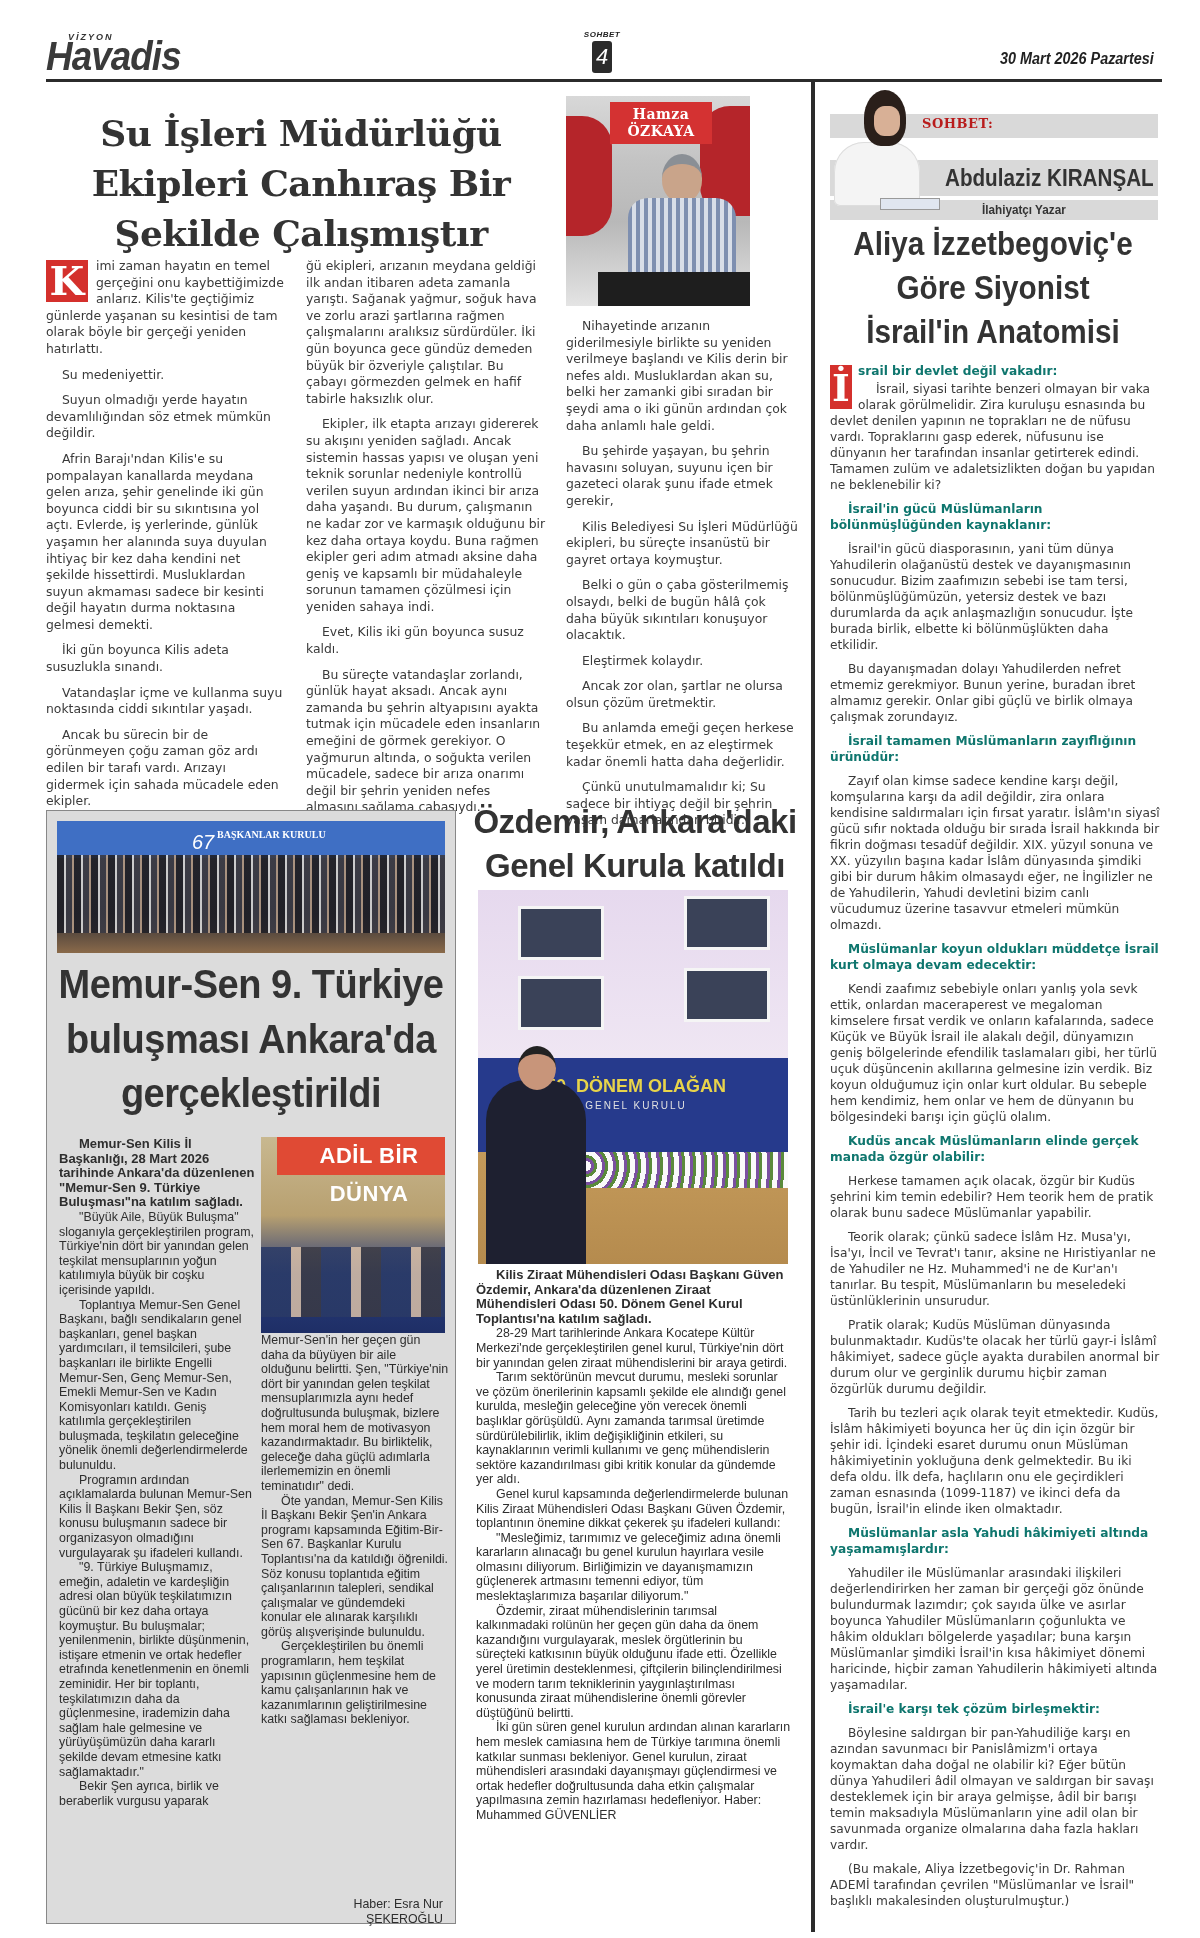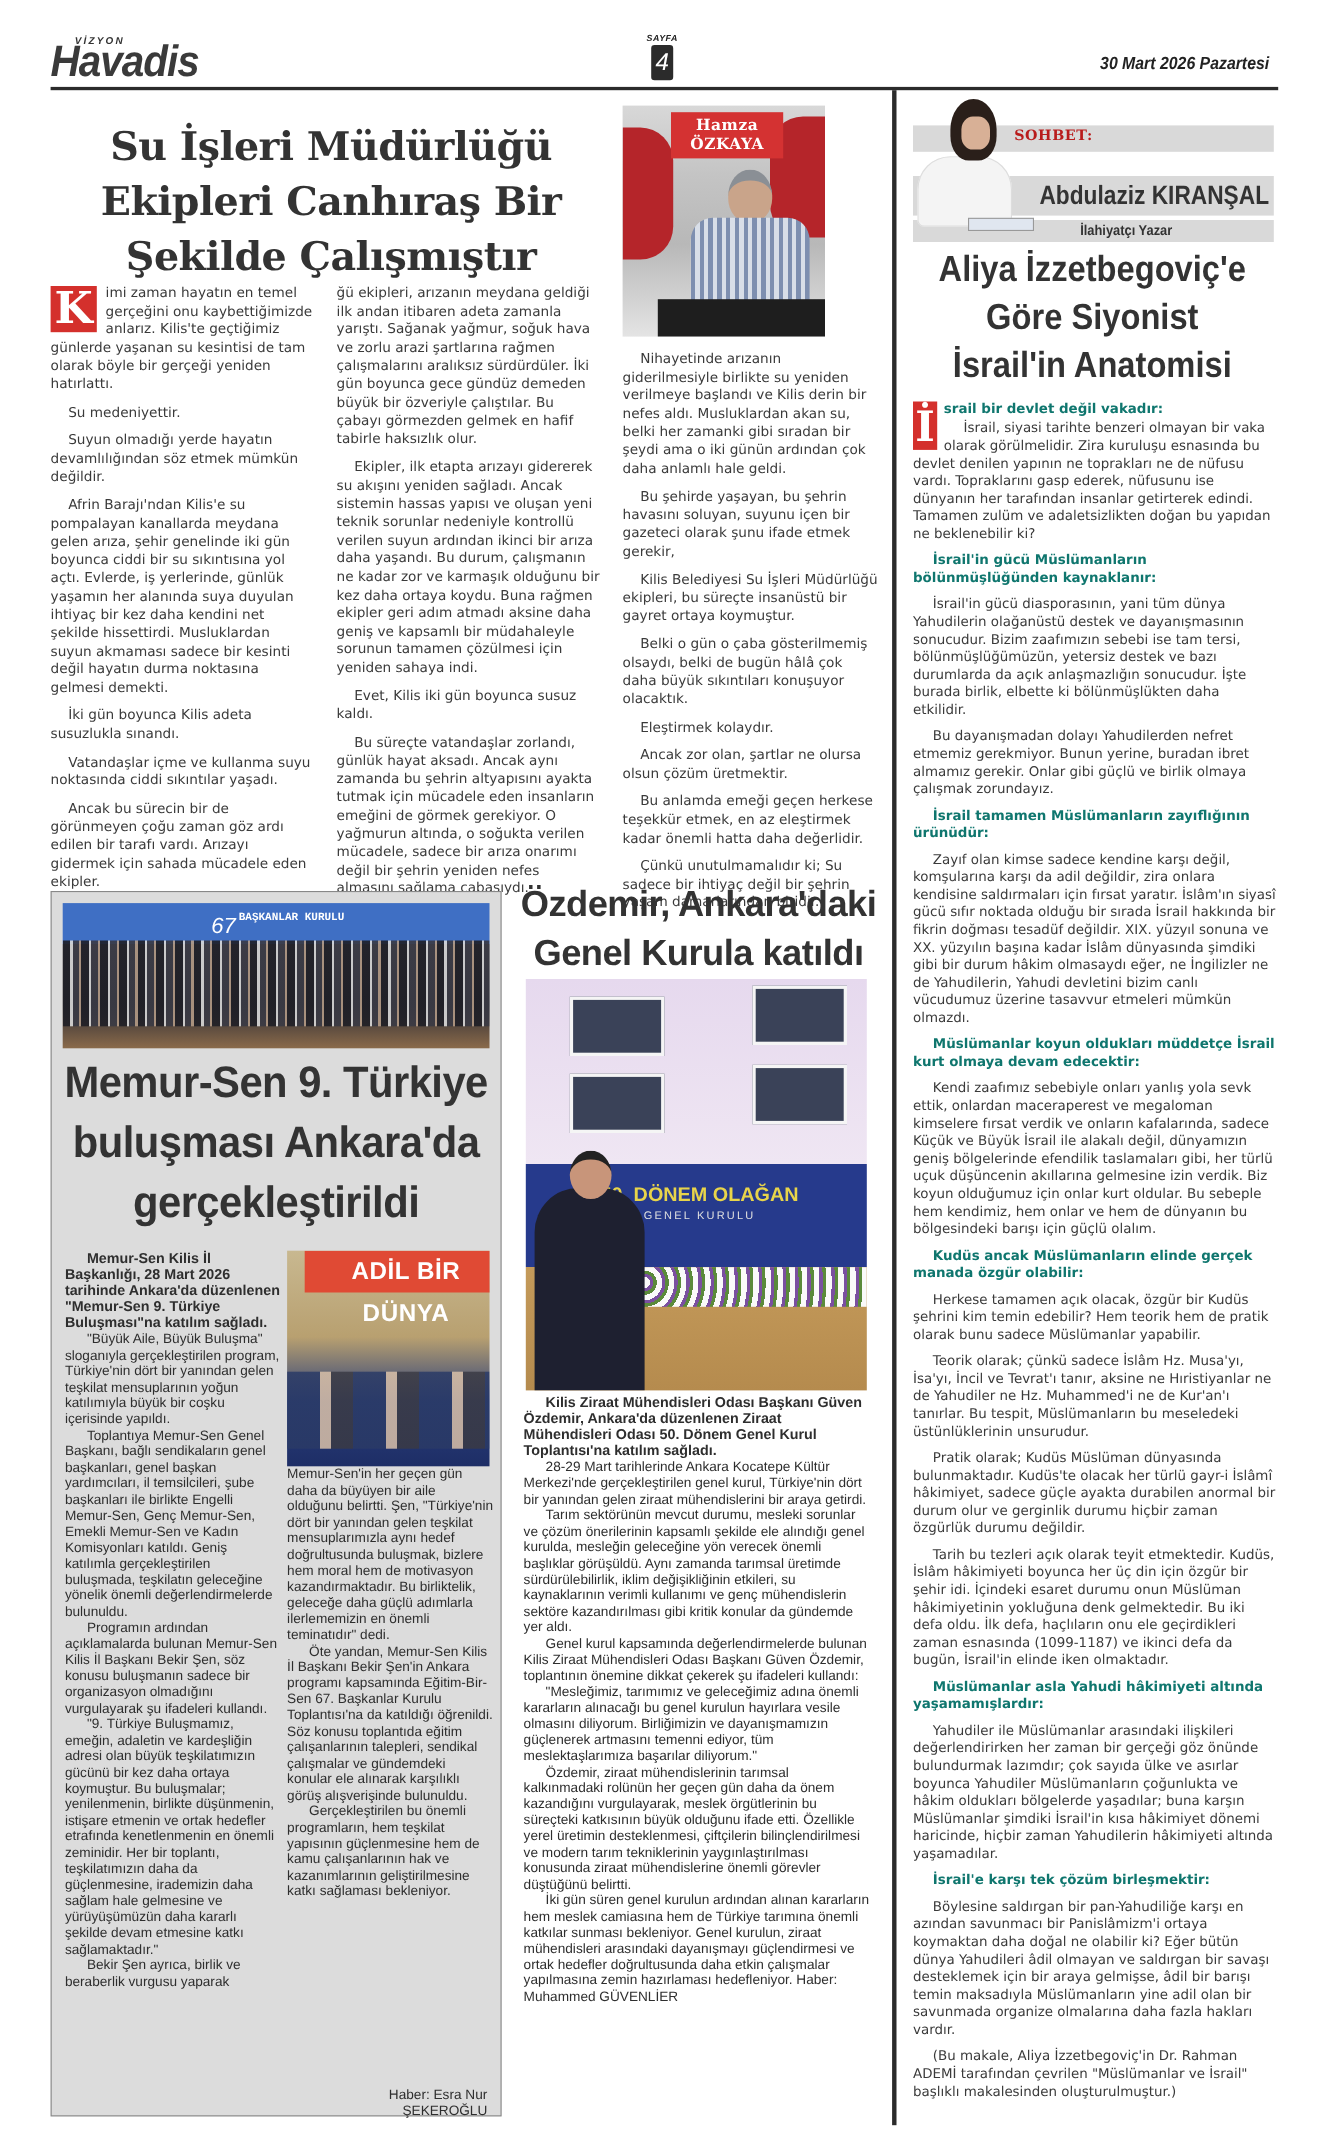--- a/index.html
+++ b/index.html
@@ -34,21 +34,21 @@
   .person { position: absolute; left: 62px; top: 58px; width: 108px; height: 152px; }
   .person .head { position: absolute; left: 34px; top: 0; width: 40px; height: 48px; background: #c9a48a; border-radius: 50% 50% 45% 45%; border-top: 10px solid #8a8f95; }
   .person .body { position: absolute; left: 0; top: 44px; width: 108px; height: 80px; background: repeating-linear-gradient(90deg,#7e8fb0 0 4px,#d8dee8 4px 8px); border-radius: 20px 20px 0 0; }
   .person .desk { position: absolute; left: -30px; top: 118px; width: 168px; height: 40px; background: #1e1e1e; }
   .author-tag { position: absolute; left: 44px; top: 6px; width: 102px; padding: 4px 0; background: #d43232; color: #fff; text-align: center; font-family: "DejaVu Serif", serif; font-weight: bold; font-size: 14px; line-height: 17px; letter-spacing: 0.5px; }
 
   
   .ms-box { position: absolute; left: 46px; top: 810px; width: 410px; height: 1114px; background: #dcdcdc; border: 1px solid #888; }
   .ms-photo { position: absolute; left: 10px; top: 10px; width: 388px; height: 132px; background: linear-gradient(180deg,#3f6fc4 0%,#3f6fc4 28%,#4a4a52 28%,#2c2c34 70%,#8a6a4a 100%); overflow: hidden; }
   .ms-photo .crowd { position: absolute; left: 0; top: 34px; width: 100%; height: 78px; background: repeating-linear-gradient(90deg,#1f1f26 0 7px,#d9d9d9 7px 9px,#3a3a44 9px 15px,#b39a85 15px 17px); opacity: 0.9; }
-  .ms-photo .banner-txt { position: absolute; left: 160px; top: 8px; color: #fff; font-family: Liberation Mono, monospace; font-weight: bold; font-size: 10px; line-height: 11px; }
+  .ms-photo .banner-txt { position: absolute; left: 160px; top: 8px; color: #fff; font-family: Liberation Serif, serif; font-weight: bold; font-size: 10px; line-height: 11px; }
   .ms-photo .banner-num { position: absolute; left: 135px; top: 10px; color: #fff; font-family: "Liberation Sans", sans-serif; font-style: italic; font-size: 20px; }
   .ms-title { position: absolute; left: 8px; top: 150px; width: 392px; text-align: center; font-family: "Liberation Sans", sans-serif; font-weight: bold; font-size: 38px; line-height: 52px; color: #333; transform: scaleY(1.05); letter-spacing: -0.5px; }
   .ms-col { position: absolute; font-family: "Liberation Sans", sans-serif; font-size: 12.4px; line-height: 14.6px; color: #2e2e2e; }
   .ms-col p { text-indent: 20px; }
   .ms-col .lead { font-weight: bold; font-size: 13px; line-height: 14.6px; }
   .ms-col1 { left: 12px; top: 326px; width: 196px; }
   .ms-col2 { left: 214px; top: 522px; width: 188px; }
   .ms-adil { position: absolute; left: 214px; top: 326px; width: 184px; height: 196px; background: linear-gradient(180deg,#c8b890 0%,#b8a070 40%,#2a3e7a 70%,#1e2e66 100%); overflow: hidden; }
   .ms-adil .banner { position: absolute; left: 16px; top: 0; width: 100%; height: 38px; background: #e04a34; color: #fff; text-align: center; font-family: "Liberation Sans", sans-serif; font-weight: bold; font-size: 22px; line-height: 38px; letter-spacing: 0.5px; }
   .ms-adil .people { position: absolute; left: 0; top: 110px; width: 100%; height: 70px; background: repeating-linear-gradient(90deg,#2a3a66 0 30px,#d9c0a8 30px 40px,#3a3a44 40px 60px); opacity: 0.85; }
@@ -90,21 +90,21 @@
 </style>
 </head>
 <body>
 
 <header class="masthead">
   <div class="logo">
     <span class="logo-small">VİZYON</span>
     <span class="logo-main">Havadis</span>
   </div>
   <div class="page-no">
-    <div class="page-label">SAYFA</div>
+    <div class="page-label">SOHBET</div>
     <div class="page-box">4</div>
   </div>
   <div class="date">30 Mart 2026 Pazartesi</div>
 </header>
 <div class="rule-top"></div>
 <div class="rule-vert"></div>
 
 <article>
   <h1 class="a1-title">Su İşleri Müdürlüğü Ekipleri Canhıraş Bir Şekilde Çalışmıştır</h1>
 

